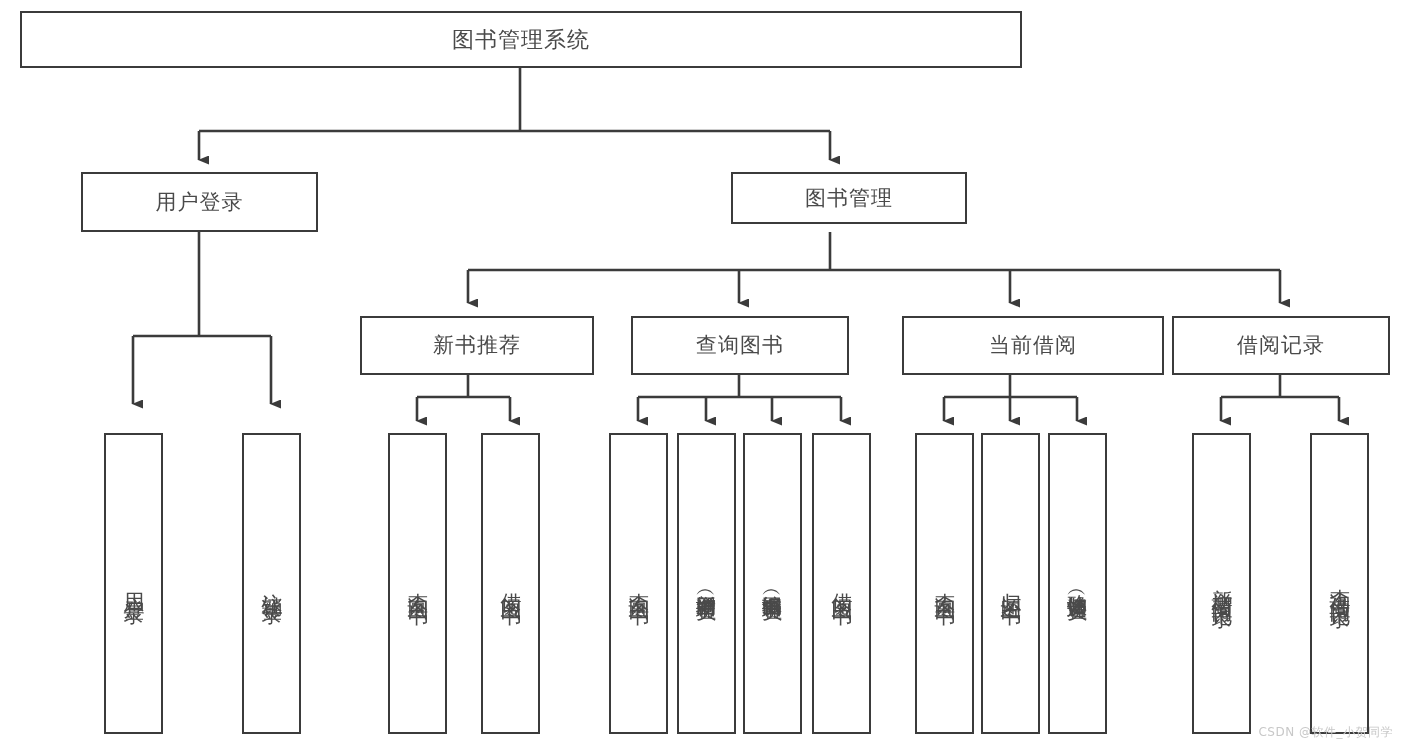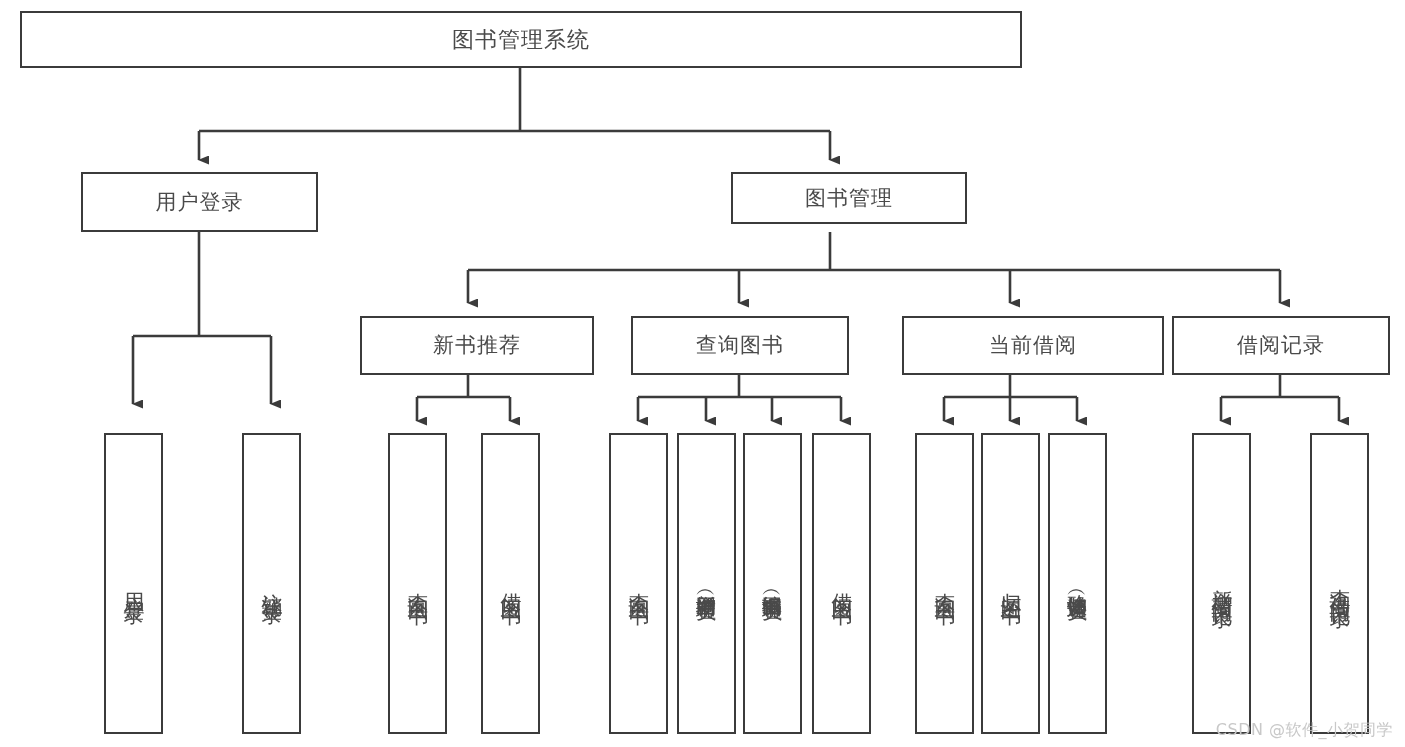--- a/index.html
+++ b/index.html
@@ -43,21 +43,21 @@
     font-size:21px;
     letter-spacing:4px;
     line-height:1;
   }
   .node.leaf.tight .lbl{letter-spacing:1px;font-size:20px;}
 
   .watermark{
     position:absolute;
     right:12px;
     bottom:6px;
-    font-size:16px;
+    font-size:12px;
     color:#c8c8c8;
     letter-spacing:0.5px;
     white-space:nowrap;
     font-family:"DejaVu Sans","Liberation Sans",sans-serif;
   }
 </style>
 </head>
 <body>
 
 <div id="canvas">

